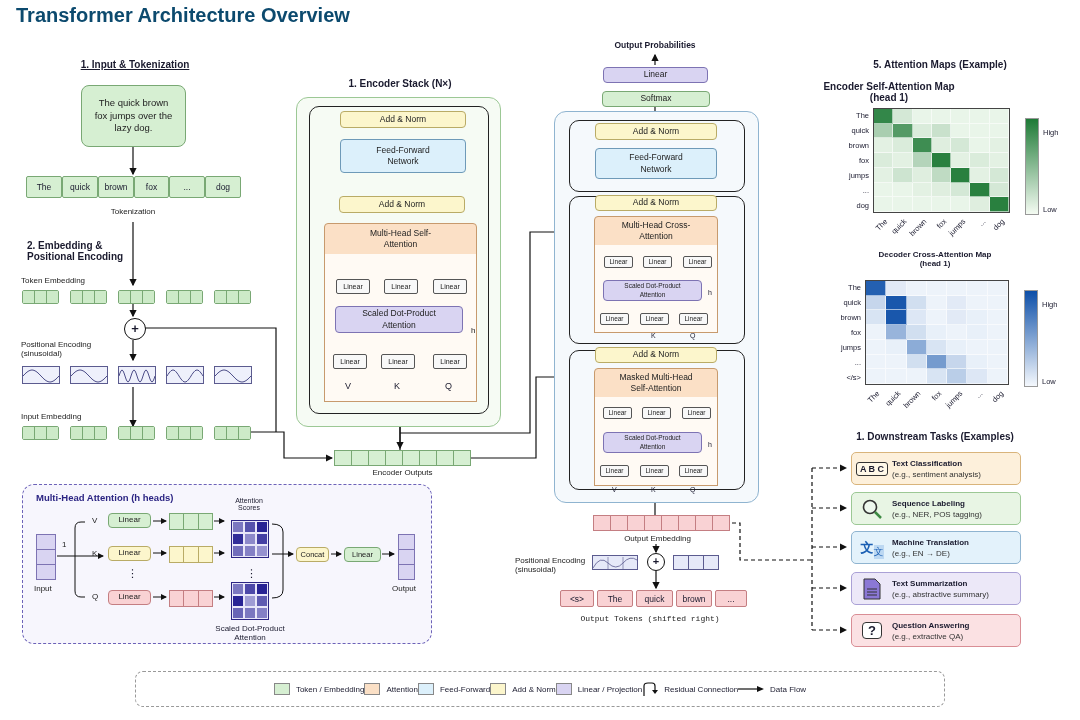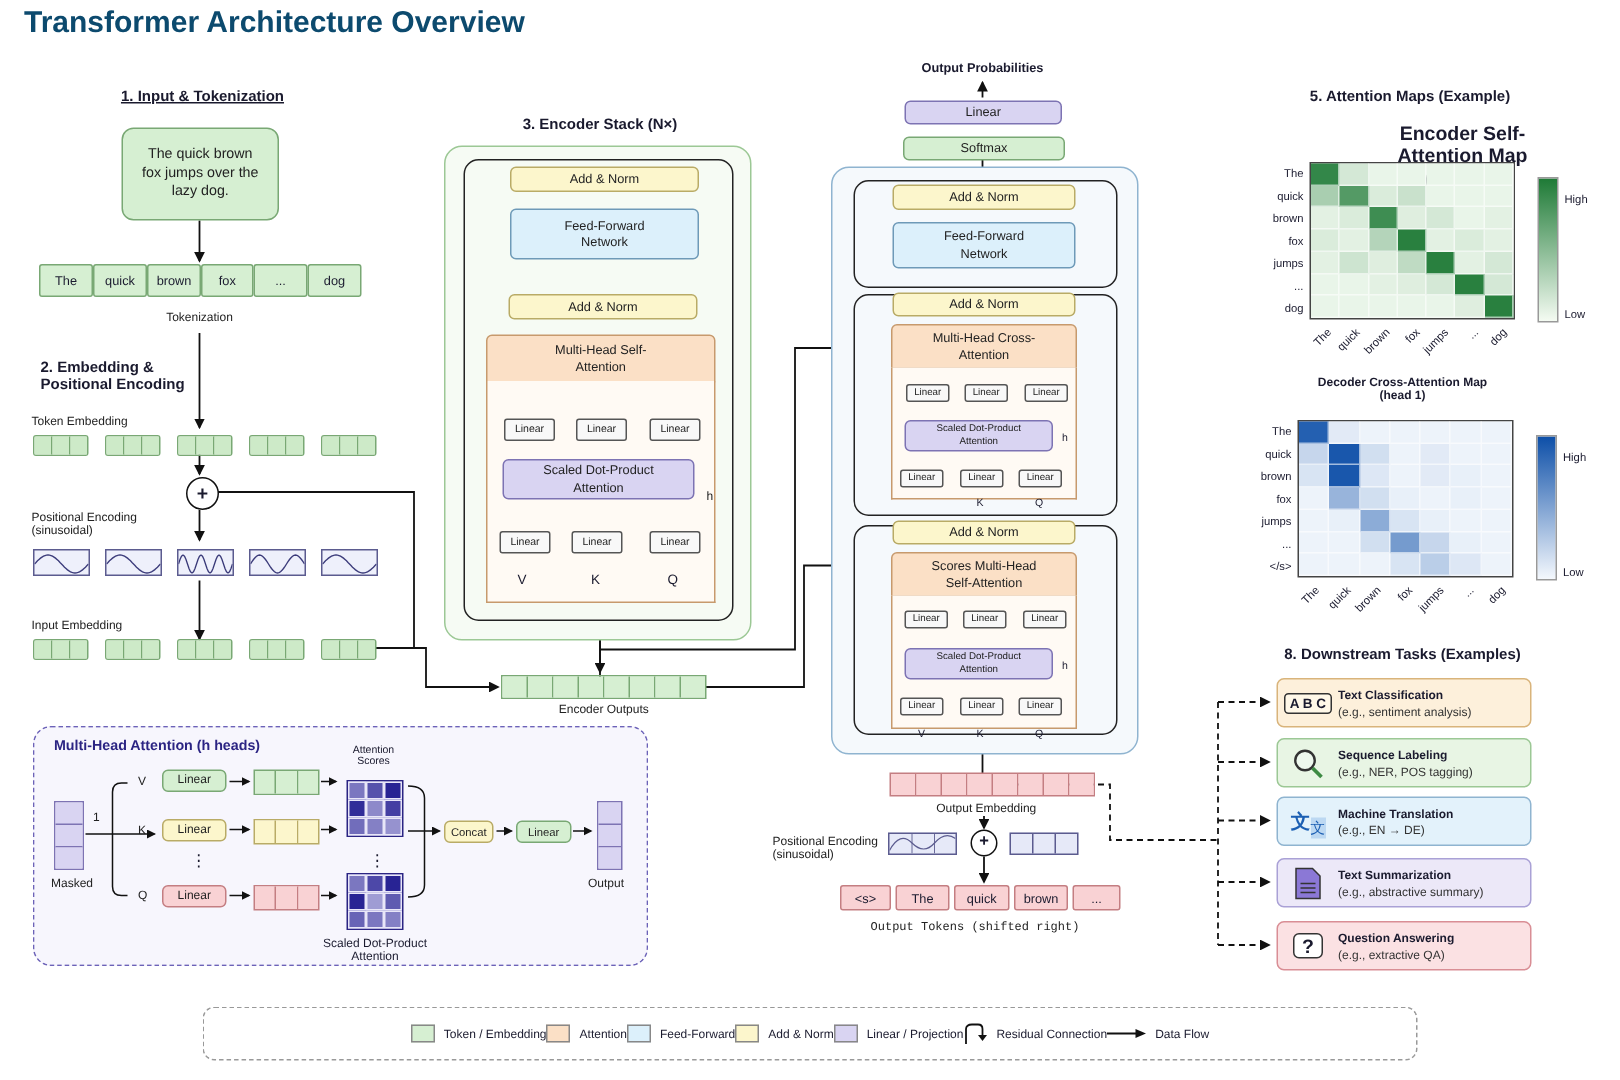--- a/index.html
+++ b/index.html
@@ -176,21 +176,21 @@
       <span></span>
       <span></span>
     </div>
     <div class="vec" style="left: 214px; top: 426px;">
       <span></span>
       <span></span>
       <span></span>
     </div>
   </div>
 
-<div class="abs sec" style="left:310px;top:78px;width:180px;">3. Encoder Stack (N×)</div>
+<div class="abs sec" style="left:310px;top:78px;width:180px;">1. Encoder Stack (N×)</div>
 <div class="container" style="left:296px;top:97px;width:205px;height:330px;border:1px solid #9cc895;background:#f6fbf4;"></div>
 <div class="container" style="left:309px;top:106px;width:180px;height:308px;border:1.2px solid #222;border-radius:10px;"></div>
 <div class="box y" style="left:340px;top:111px;width:126px;height:17px;">Add &amp; Norm</div>
 <div class="box b" style="left:340px;top:139px;width:126px;height:34px;padding:0 30px;">Feed-Forward Network</div>
 <div class="box y" style="left:339px;top:196px;width:126px;height:17px;">Add &amp; Norm</div>
 <div class="box o" style="left:324px;top:223px;width:153px;height:32px;border-radius:4px 4px 0 0;padding:0 40px;">Multi-Head Self-Attention</div>
 <div class="abs" style="left:324px;top:254px;width:153px;height:148px;border:1px solid #c79a6d;border-top:none;background:#fffaf4;box-sizing:border-box;"></div>
 <div class="box lin" style="left:336px;top:279px;width:34px;height:15px;">Linear</div>
 <div class="box lin" style="left:384px;top:279px;width:34px;height:15px;">Linear</div>
 <div class="box lin" style="left:433px;top:279px;width:34px;height:15px;">Linear</div>
@@ -232,21 +232,21 @@
 <div class="box lin" style="left:643px;top:256px;width:29px;height:12px;font-size:6.5px;">Linear</div>
 <div class="box lin" style="left:683px;top:256px;width:29px;height:12px;font-size:6.5px;">Linear</div>
 <div class="box p" style="left:603px;top:280px;width:99px;height:21px;font-size:6.5px;padding:0 10px;">Scaled Dot-Product Attention</div>
 <div class="abs" style="left:708px;top:289px;font-size:7px;">h</div>
 <div class="box lin" style="left:600px;top:313px;width:29px;height:12px;font-size:6.5px;">Linear</div>
 <div class="box lin" style="left:640px;top:313px;width:29px;height:12px;font-size:6.5px;">Linear</div>
 <div class="box lin" style="left:679px;top:313px;width:29px;height:12px;font-size:6.5px;">Linear</div>
 <div class="abs" style="left:651px;top:332px;font-size:7px;">K</div>
 <div class="abs" style="left:690px;top:332px;font-size:7px;">Q</div>
 <div class="box y" style="left:595px;top:347px;width:122px;height:16px;">Add &amp; Norm</div>
-<div class="box o" style="left:594px;top:368px;width:124px;height:30px;border-radius:4px 4px 0 0;padding:0 18px;">Scores Multi-Head Self-Attention</div>
+<div class="box o" style="left:594px;top:368px;width:124px;height:30px;border-radius:4px 4px 0 0;padding:0 18px;">Masked Multi-Head Self-Attention</div>
 <div class="abs" style="left:594px;top:397px;width:124px;height:89px;border:1px solid #c79a6d;border-top:none;background:#fffaf4;box-sizing:border-box;"></div>
 <div class="box lin" style="left:603px;top:407px;width:29px;height:12px;font-size:6.5px;">Linear</div>
 <div class="box lin" style="left:642px;top:407px;width:29px;height:12px;font-size:6.5px;">Linear</div>
 <div class="box lin" style="left:682px;top:407px;width:29px;height:12px;font-size:6.5px;">Linear</div>
 <div class="box p" style="left:603px;top:432px;width:99px;height:21px;font-size:6.5px;padding:0 10px;">Scaled Dot-Product Attention</div>
 <div class="abs" style="left:708px;top:441px;font-size:7px;">h</div>
 <div class="box lin" style="left:600px;top:465px;width:29px;height:12px;font-size:6.5px;">Linear</div>
 <div class="box lin" style="left:640px;top:465px;width:29px;height:12px;font-size:6.5px;">Linear</div>
 <div class="box lin" style="left:679px;top:465px;width:29px;height:12px;font-size:6.5px;">Linear</div>
 <div class="abs" style="left:612px;top:486px;font-size:7px;">V</div>
@@ -283,21 +283,21 @@
 <div class="tokrow" style="left:560px;top:590px;gap:3px;">
   <div class="tok" style="width:34px;height:17px;background:#f9d2d4;border-color:#c47e82;">&lt;s&gt;</div>
   <div class="tok" style="width:36px;height:17px;background:#f9d2d4;border-color:#c47e82;">The</div>
   <div class="tok" style="width:37px;height:17px;background:#f9d2d4;border-color:#c47e82;">quick</div>
   <div class="tok" style="width:36px;height:17px;background:#f9d2d4;border-color:#c47e82;">brown</div>
   <div class="tok" style="width:32px;height:17px;background:#f9d2d4;border-color:#c47e82;">...</div>
 </div>
 <div class="abs small" style="left:580px;top:614px;width:140px;text-align:center;font-family:Liberation Mono, monospace;">Output Tokens (shifted right)</div>
 
 <div class="abs sec" style="left:850px;top:59px;width:180px;">5. Attention Maps (Example)</div>
-<div class="abs sec" style="left:905px;top:81px;width:140px;font-size:13px;"><span>Encoder Self-Attention Map</span><br><span>(head 1)</span></div>
+<div class="abs sec" style="left:819px;top:81px;width:140px;font-size:10px;"><span>Encoder Self-Attention Map</span><br><span>(head 1)</span></div>
 <div id="hm1">
     <div class="hm" style="left: 873px; top: 108px; width: 137px; height: 105px; grid-template-columns: repeat(7, 1fr);">
       <div style="background: rgb(51, 135, 73);"></div>
       <div style="background: rgb(212, 232, 214);"></div>
       <div style="background: rgb(233, 245, 233);"></div>
       <div style="background: rgb(233, 245, 233);"></div>
       <div style="background: rgb(233, 245, 233);"></div>
       <div style="background: rgb(233, 245, 233);"></div>
       <div style="background: rgb(233, 245, 233);"></div>
       <div style="background: rgb(169, 206, 176);"></div>
@@ -426,21 +426,21 @@
     <div class="collab" style="left: 886.429px; top: 389px;">brown</div>
     <div class="collab" style="left: 907px; top: 389px;">fox</div>
     <div class="collab" style="left: 927.571px; top: 389px;">jumps</div>
     <div class="collab" style="left: 948.143px; top: 389px;">...</div>
     <div class="collab" style="left: 968.714px; top: 389px;">dog</div>
     <div class="abs" style="left: 1024px; top: 290px; width: 12px; height: 95px; border: 1px solid rgb(153, 153, 153); background: linear-gradient(rgb(13, 79, 168), rgb(244, 248, 253));"></div>
     <div class="abs" style="left: 1042px; top: 300px; font-size: 7.5px;">High</div>
     <div class="abs" style="left: 1042px; top: 377px; font-size: 7.5px;">Low</div>
   </div>
 
-<div class="abs sec" style="left:850px;top:431px;width:170px;">8. Downstream Tasks (Examples)</div>
+<div class="abs sec" style="left:850px;top:431px;width:170px;">1. Downstream Tasks (Examples)</div>
 <div class="task" style="top:452px;background:#fdf0db;border:1px solid #d9b47b;">
   <div class="ic">
       <span style="border:1.2px solid #333;border-radius:3px;padding:1px 3px;font-weight:bold;font-size:9px;background:#fff8e8;">A B C</span>
     </div>
   <div>
       <div class="t1">Text Classification</div>
       <div class="t2">(e.g., sentiment analysis)</div>
     </div>
 </div>
 <div class="task" style="top:492px;background:#e8f5e4;border:1px solid #9cc895;">
@@ -507,21 +507,21 @@
     <line x1="272" y1="554" x2="293" y2="554" marker-end="url(#ar)"></line>
     <line x1="331" y1="554" x2="341" y2="554" marker-end="url(#ar)"></line>
     <line x1="382" y1="554" x2="394" y2="554" marker-end="url(#ar)"></line>
   </g>
 </svg>
 <div class="abs" style="left:36px;top:534px;width:18px;height:44px;border:1px solid #7d73b3;display:flex;flex-direction:column;">
   <span style="flex:1;background:#d9d4f2;border-bottom:1px solid #7d73b3"></span>
     <span style="flex:1;background:#d9d4f2;border-bottom:1px solid #7d73b3"></span>
     <span style="flex:1;background:#d9d4f2"></span>
 </div>
-<div class="abs small" style="left:34px;top:584px;">Masked</div>
+<div class="abs small" style="left:34px;top:584px;">Input</div>
 <div class="abs small" style="left:62px;top:540px;">1</div>
 <div class="abs small" style="left:92px;top:516px;">V</div>
 <div class="abs small" style="left:92px;top:549px;">K</div>
 <div class="abs small" style="left:92px;top:592px;">Q</div>
 <div class="abs" style="left:127px;top:567px;font-size:11px;">⋮</div>
 <div class="abs" style="left:246px;top:567px;font-size:11px;">⋮</div>
 <div class="box g" style="left:108px;top:513px;width:43px;height:15px;font-size:8px;">Linear</div>
 <div class="box y" style="left:108px;top:546px;width:43px;height:15px;font-size:8px;">Linear</div>
 <div class="box r" style="left:108px;top:590px;width:43px;height:15px;font-size:8px;">Linear</div>
 <div class="abs" style="left:169px;top:513px;width:42px;height:15px;border:1px solid #79a874;display:flex;">

